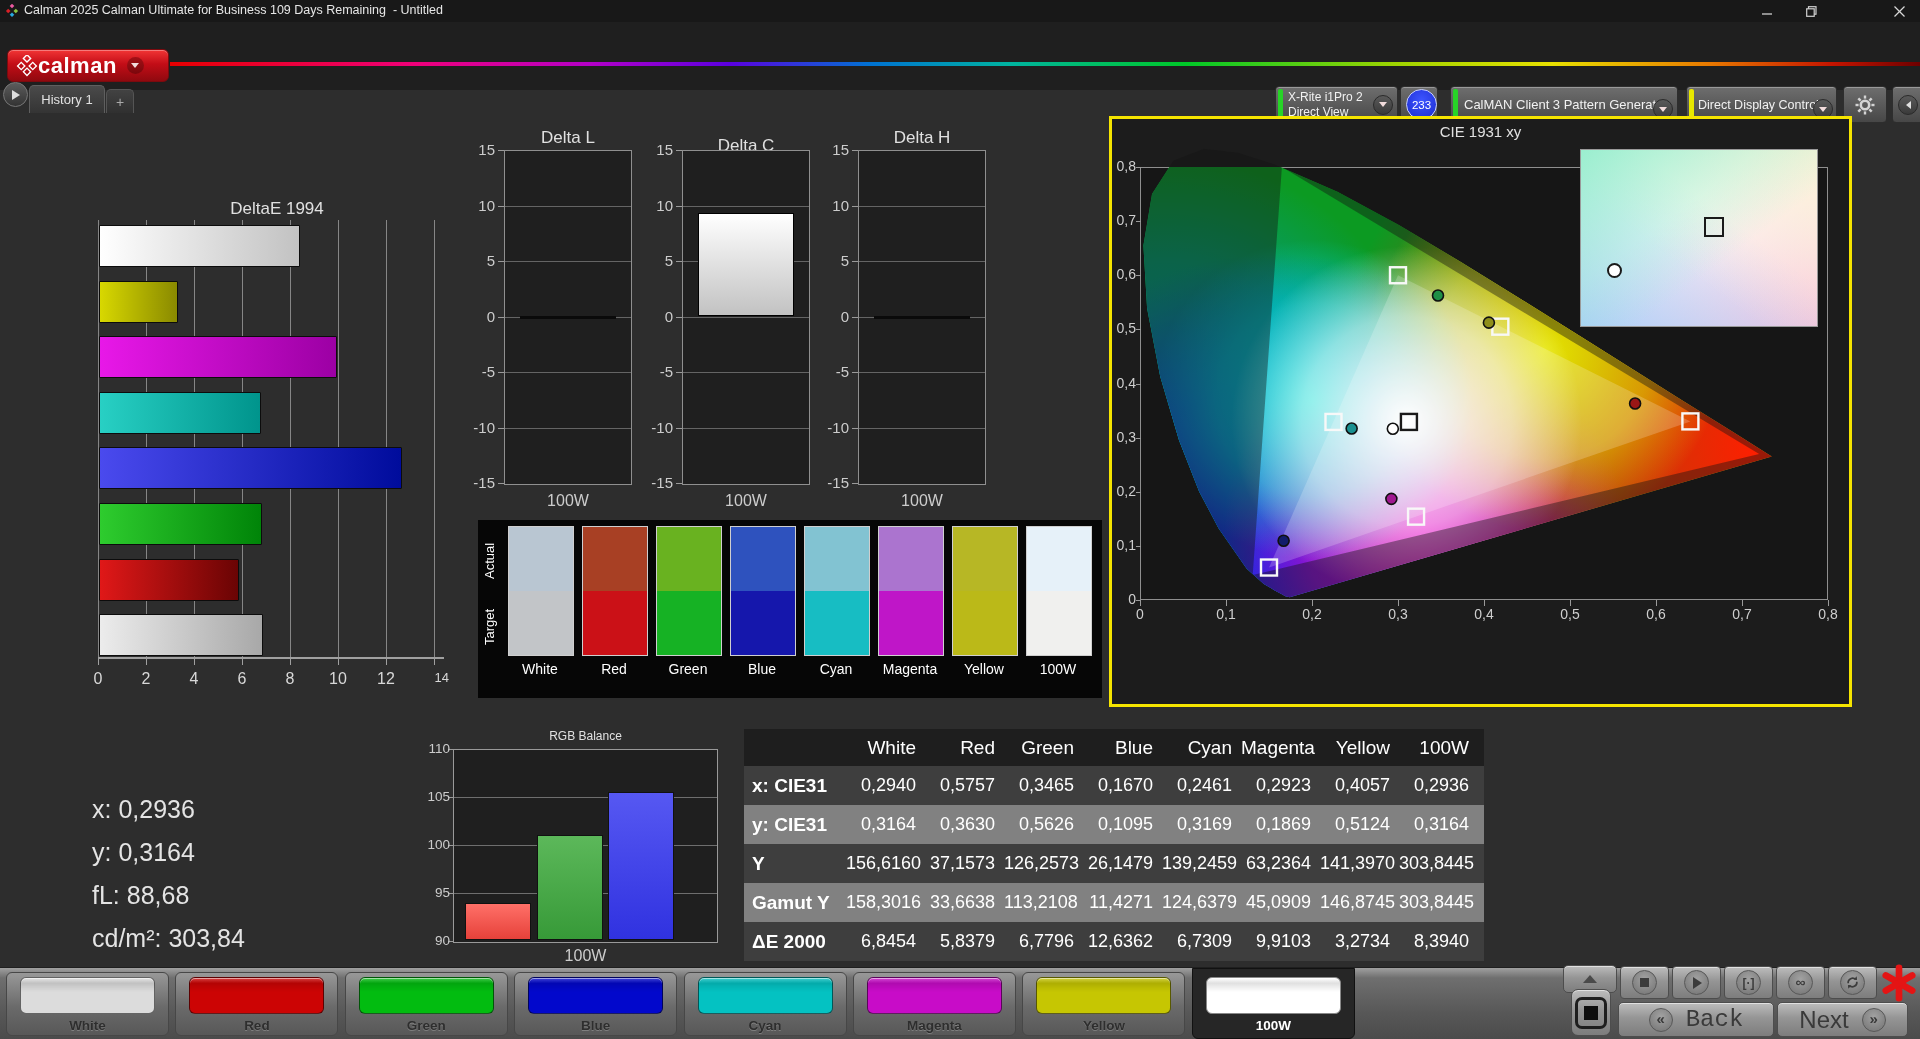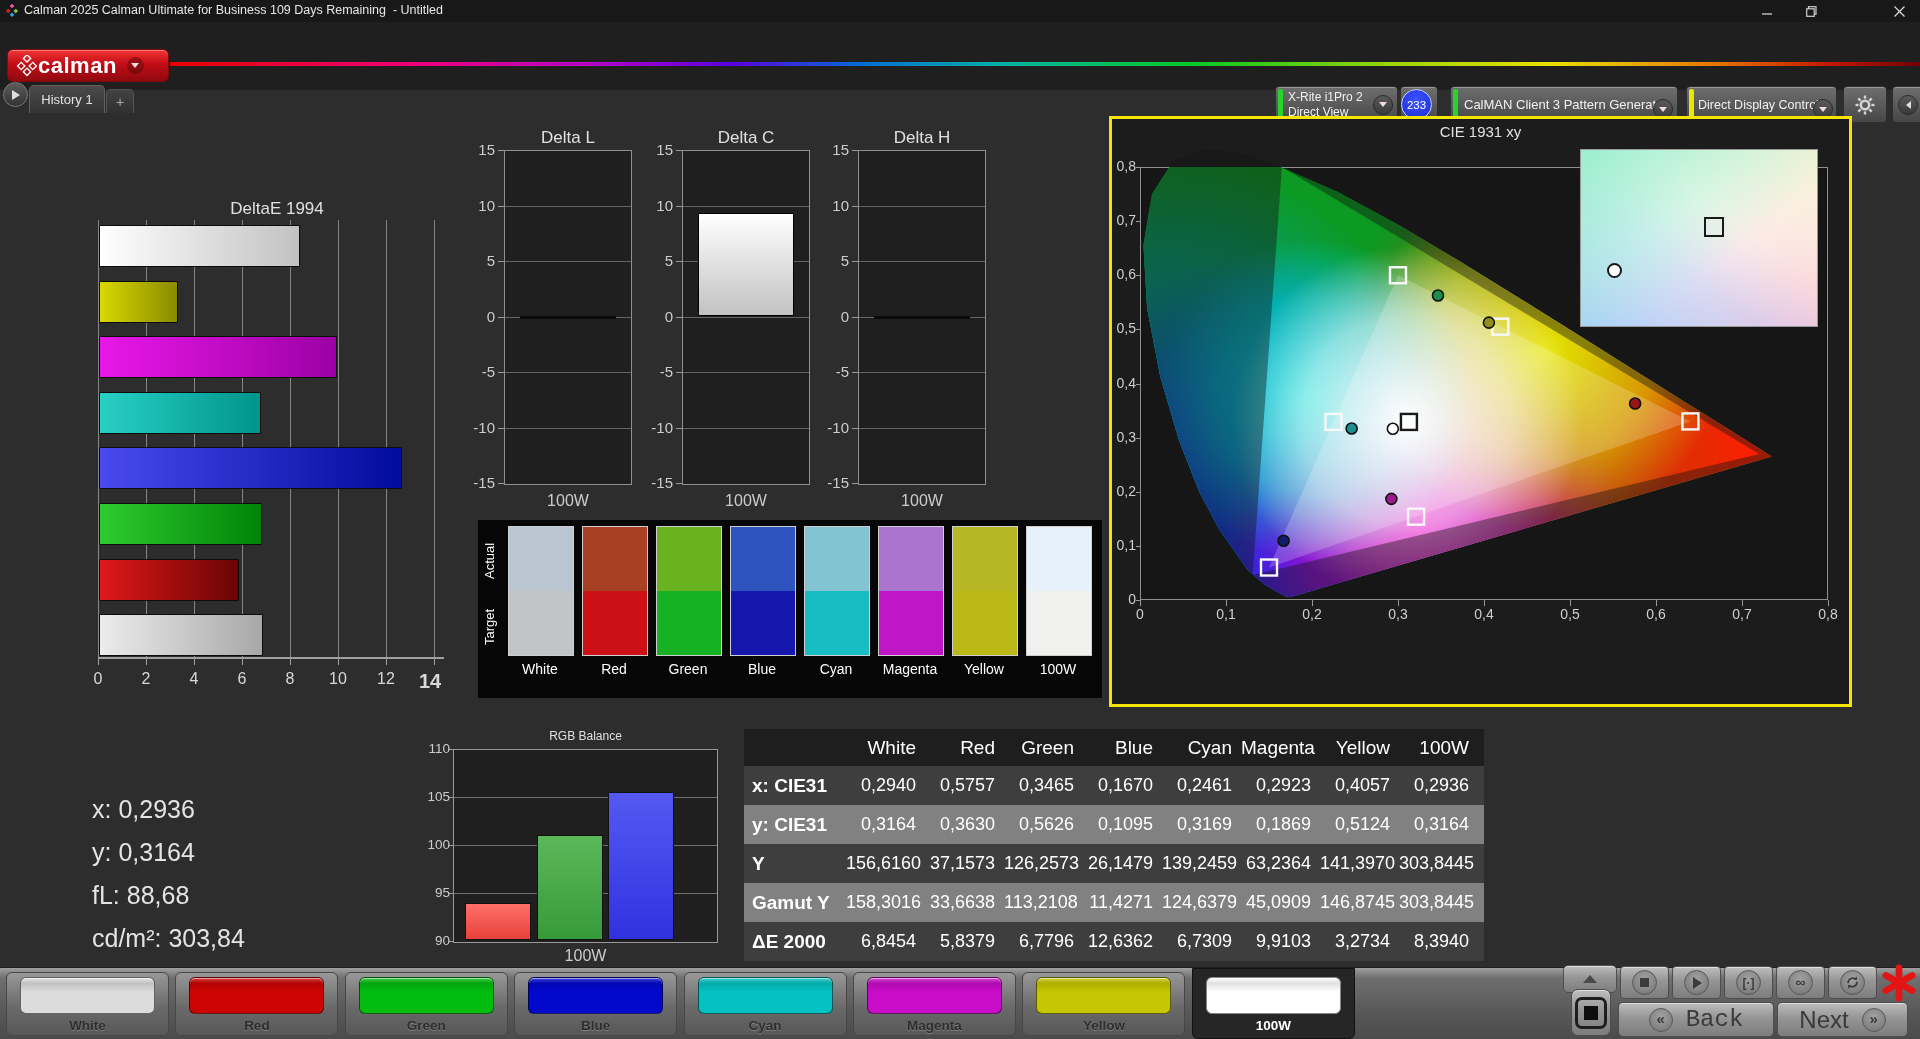--- a/index.html
+++ b/index.html
@@ -149,21 +149,21 @@
       <span class="statusbar" style="background: rgb(39, 212, 39);"></span>
       <div style="margin-left:12px;font-size:12px;line-height:1.25;">
         <div>X-Rite i1Pro 2</div>
           <div>Direct View</div>
       </div>
       <span class="dd-circle" style="position:absolute;right:4px;">
           <span class="tri-down"></span>
         </span>
     </div>
 
-    <div class="dev-btn" style="left:1400px;width:38px;justify-content:flex-start;">
+    <div class="dev-btn" style="left:1400px;width:38px;justify-content:flex-end;">
       <div style="width:29px;height:29px;border-radius:50%;background:radial-gradient(circle at 50% 35%,#3c54ff,#1a2ace);border:1.5px solid #c6cfff;display:flex;align-items:center;justify-content:center;color:#fff;font-size:11.5px;">233</div>
     </div>
 
     <div class="dev-btn" style="left:1450px;width:228px;">
       <span class="statusbar" style="background: rgb(39, 212, 39);"></span>
       <div style="margin-left:13px;font-size:13px;">CalMAN Client 3 Pattern Generator</div>
       <span class="dd-circle" style="position:absolute;right:4px;bottom:3px;">
           <span class="tri-down"></span>
         </span>
     </div>
@@ -217,21 +217,21 @@
       <div style="position: absolute; left: 192px; top: 440px; width: 1px; height: 7px; background: rgb(160, 160, 160);"></div>
       <div style="position: absolute; left: 177px; top: 452px; width: 30px; height: 18px; text-align: center; font-size: 16px; color: rgb(216, 216, 216);">8</div>
       <div style="position: absolute; left: 240px; top: 2px; width: 1px; height: 438px; background: rgb(134, 134, 134);"></div>
       <div style="position: absolute; left: 240px; top: 440px; width: 1px; height: 7px; background: rgb(160, 160, 160);"></div>
       <div style="position: absolute; left: 225px; top: 452px; width: 30px; height: 18px; text-align: center; font-size: 16px; color: rgb(216, 216, 216);">10</div>
       <div style="position: absolute; left: 288px; top: 2px; width: 1px; height: 438px; background: rgb(134, 134, 134);"></div>
       <div style="position: absolute; left: 288px; top: 440px; width: 1px; height: 7px; background: rgb(160, 160, 160);"></div>
       <div style="position: absolute; left: 273px; top: 452px; width: 30px; height: 18px; text-align: center; font-size: 16px; color: rgb(216, 216, 216);">12</div>
       <div style="position: absolute; left: 336px; top: 2px; width: 1px; height: 438px; background: rgb(134, 134, 134);"></div>
       <div style="position: absolute; left: 336px; top: 440px; width: 1px; height: 7px; background: rgb(160, 160, 160);"></div>
-      <div style="position: absolute; left: 321px; top: 452px; width: 30px; height: 18px; text-align: left; font-size: 20px; color: rgb(216, 216, 216); font-weight: bold;">14</div>
+      <div style="position: absolute; left: 321px; top: 452px; width: 30px; height: 18px; text-align: right; font-size: 13px; color: rgb(216, 216, 216);">14</div>
       <div style="position: absolute; left: 0px; top: 439px; width: 346px; height: 2px; background: rgb(160, 160, 160);"></div>
       <div style="position: absolute; left: 1px; top: 7px; width: 201.456px; height: 42px; background: linear-gradient(90deg, rgb(255, 255, 255), rgb(194, 194, 194)); border: 1.5px solid rgb(12, 12, 12); box-sizing: border-box; border-radius: 1px;"></div>
       <div style="position: absolute; left: 1px; top: 62.6px; width: 78.5616px; height: 42px; background: linear-gradient(90deg, rgb(216, 216, 0), rgb(138, 138, 0)); border: 1.5px solid rgb(12, 12, 12); box-sizing: border-box; border-radius: 1px;"></div>
       <div style="position: absolute; left: 1px; top: 118.2px; width: 237.847px; height: 42px; background: linear-gradient(90deg, rgb(232, 24, 232), rgb(156, 0, 164)); border: 1.5px solid rgb(12, 12, 12); box-sizing: border-box; border-radius: 1px;"></div>
       <div style="position: absolute; left: 1px; top: 173.8px; width: 161.542px; height: 42px; background: linear-gradient(90deg, rgb(40, 208, 196), rgb(0, 148, 140)); border: 1.5px solid rgb(12, 12, 12); box-sizing: border-box; border-radius: 1px;"></div>
       <div style="position: absolute; left: 1px; top: 229.4px; width: 303.269px; height: 42px; background: linear-gradient(90deg, rgb(74, 74, 238), rgb(0, 12, 156)); border: 1.5px solid rgb(12, 12, 12); box-sizing: border-box; border-radius: 1px;"></div>
       <div style="position: absolute; left: 1px; top: 285px; width: 162.71px; height: 42px; background: linear-gradient(90deg, rgb(46, 204, 46), rgb(0, 132, 8)); border: 1.5px solid rgb(12, 12, 12); box-sizing: border-box; border-radius: 1px;"></div>
       <div style="position: absolute; left: 1px; top: 340.6px; width: 140.11px; height: 42px; background: linear-gradient(90deg, rgb(224, 24, 24), rgb(106, 4, 4)); border: 1.5px solid rgb(12, 12, 12); box-sizing: border-box; border-radius: 1px;"></div>
       <div style="position: absolute; left: 1px; top: 396.2px; width: 164.29px; height: 42px; background: linear-gradient(90deg, rgb(236, 236, 236), rgb(168, 168, 168)); border: 1.5px solid rgb(12, 12, 12); box-sizing: border-box; border-radius: 1px;"></div>
     </div>
@@ -255,21 +255,21 @@
       <div style="position: absolute; left: 4px; top: 235px; width: 42px; height: 16px; text-align: right; font-size: 15px; color: rgb(204, 204, 204);">-5</div>
       <div style="position: absolute; left: 56px; top: 299.5px; width: 126px; height: 1px; background: rgb(100, 100, 100);"></div>
       <div style="position: absolute; left: 49px; top: 299.5px; width: 6px; height: 1px; background: rgb(154, 154, 154);"></div>
       <div style="position: absolute; left: 4px; top: 290.5px; width: 42px; height: 16px; text-align: right; font-size: 15px; color: rgb(204, 204, 204);">-10</div>
       <div style="position: absolute; left: 49px; top: 355px; width: 6px; height: 1px; background: rgb(154, 154, 154);"></div>
       <div style="position: absolute; left: 4px; top: 346px; width: 42px; height: 16px; text-align: right; font-size: 15px; color: rgb(204, 204, 204);">-15</div>
       <div style="position: absolute; left: 71px; top: 187.5px; width: 96px; height: 3px; background: rgb(10, 10, 10);"></div>
       <div style="position: absolute; left: 55px; top: 364px; width: 128px; height: 18px; text-align: center; font-size: 16px; color: rgb(204, 204, 204);">100W</div>
     </div>
   <div class="delta-chart" id="delta-c" style="left:627px;">
-    <div class="chart-title" style="left:19px;top:0;width:200px;">Delta C</div>
+    <div class="chart-title" style="left:19px;top:8px;width:200px;">Delta C</div>
   <div style="position: absolute; left: 55px; top: 22px; width: 128px; height: 335px; background: rgb(31, 31, 31); border: 1px solid rgb(143, 143, 143); box-sizing: border-box;"></div>
       <div style="position: absolute; left: 49px; top: 22px; width: 6px; height: 1px; background: rgb(154, 154, 154);"></div>
       <div style="position: absolute; left: 4px; top: 13px; width: 42px; height: 16px; text-align: right; font-size: 15px; color: rgb(204, 204, 204);">15</div>
       <div style="position: absolute; left: 56px; top: 77.5px; width: 126px; height: 1px; background: rgb(100, 100, 100);"></div>
       <div style="position: absolute; left: 49px; top: 77.5px; width: 6px; height: 1px; background: rgb(154, 154, 154);"></div>
       <div style="position: absolute; left: 4px; top: 68.5px; width: 42px; height: 16px; text-align: right; font-size: 15px; color: rgb(204, 204, 204);">10</div>
       <div style="position: absolute; left: 56px; top: 133px; width: 126px; height: 1px; background: rgb(100, 100, 100);"></div>
       <div style="position: absolute; left: 49px; top: 133px; width: 6px; height: 1px; background: rgb(154, 154, 154);"></div>
       <div style="position: absolute; left: 4px; top: 124px; width: 42px; height: 16px; text-align: right; font-size: 15px; color: rgb(204, 204, 204);">5</div>
       <div style="position: absolute; left: 56px; top: 188.5px; width: 126px; height: 1px; background: rgb(100, 100, 100);"></div>

